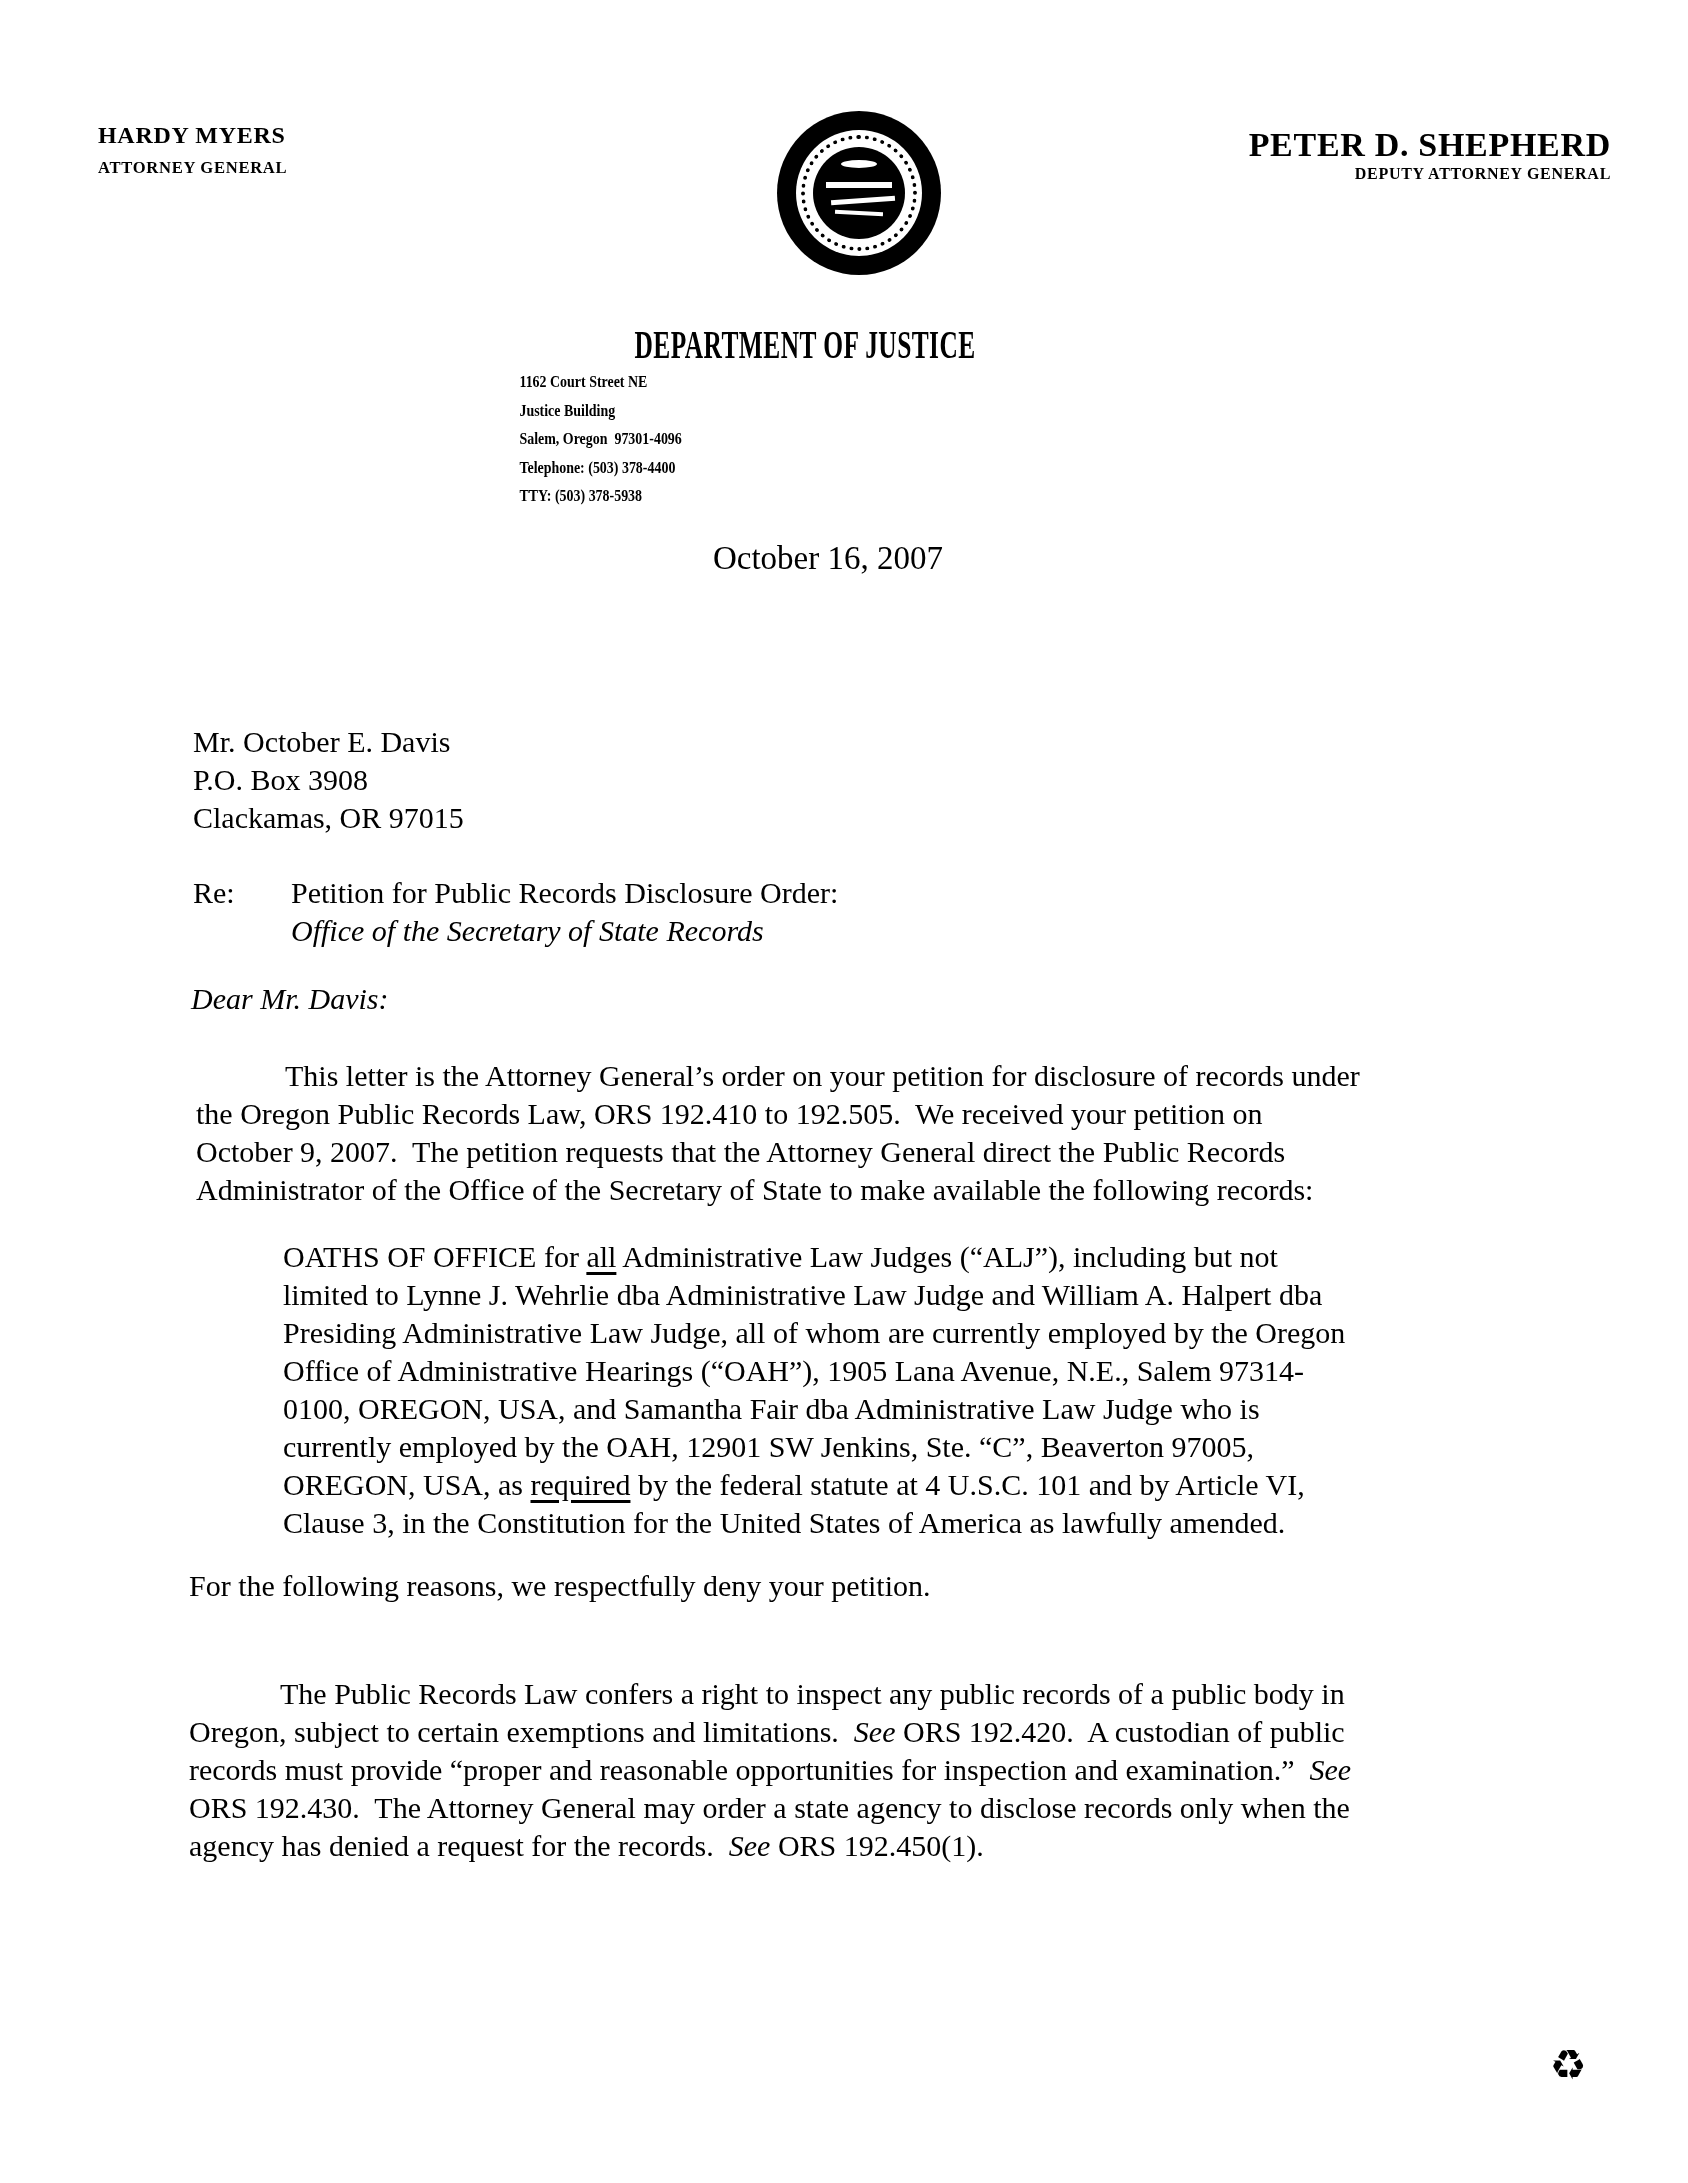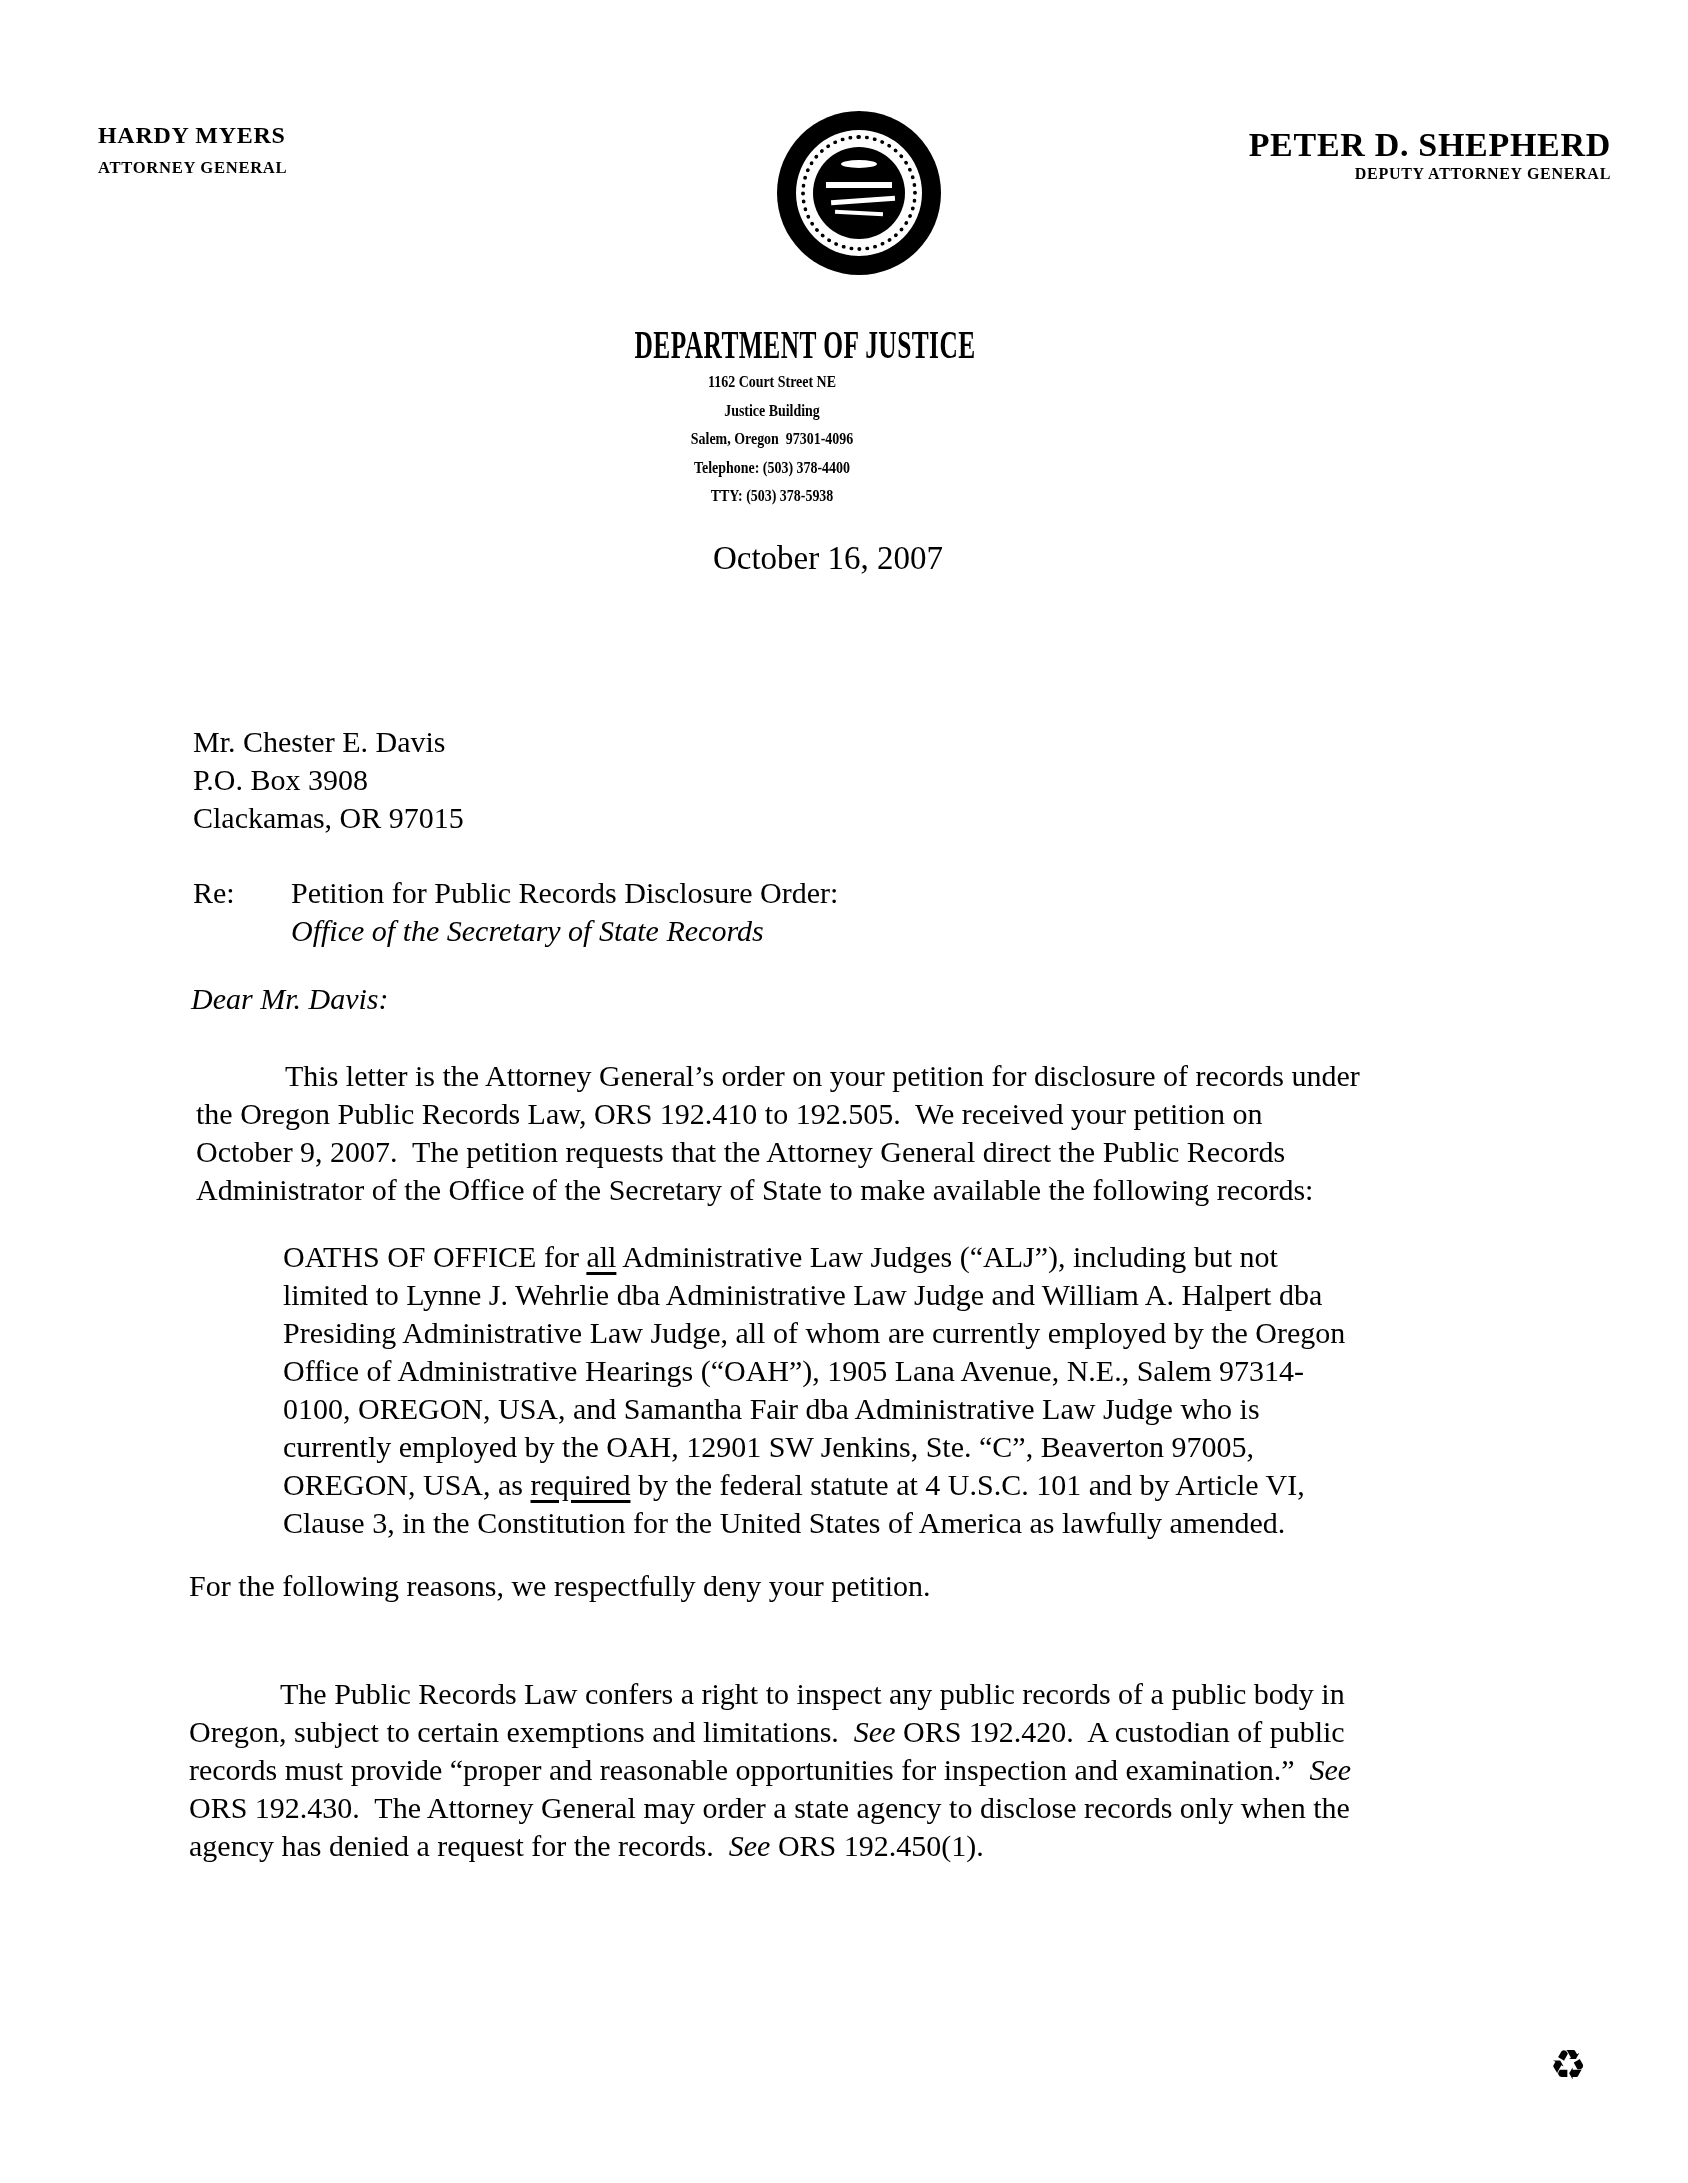--- a/index.html
+++ b/index.html
@@ -28,21 +28,21 @@
   #seal .dots{position:absolute;inset:24px;border-radius:50%;border:4.6px dotted #000;}
   #seal .core{position:absolute;inset:36px;border-radius:50%;background:#000;overflow:hidden;}
   #seal .core .w1{position:absolute;left:14%;right:14%;top:38%;height:6px;background:#fff;}
   #seal .core .w2{position:absolute;left:20%;right:10%;top:55%;height:4.6px;background:#fff;transform:rotate(-4deg);}
   #seal .core .w3{position:absolute;left:30%;right:30%;top:14%;height:8px;background:#fff;border-radius:50%;}
   #seal .core .w4{position:absolute;left:24%;right:24%;top:70%;height:4px;background:#fff;transform:rotate(3deg);}
 
   
   #dept{left:464px;top:324px;width:616px;text-align:right;font-size:41px;font-weight:600;letter-spacing:0.7px;line-height:41px;}
   #dept .scale{display:inline-block;transform:scaleX(0.62);transform-origin:center;white-space:pre;}
-  #addr{left:464px;top:368px;width:616px;text-align:center;font-size:17px;font-weight:600;line-height:28.5px;}
+  #addr{left:464px;top:368px;width:616px;text-align:left;font-size:17px;font-weight:600;line-height:28.5px;}
   #addr .ln{transform:scaleX(0.82);transform-origin:center;}
   #date{left:596px;top:538px;width:464px;text-align:center;font-size:33px;line-height:40px;}
 
   
   .body-text{font-size:30px;line-height:38px;}
   #recipient{left:193px;top:723px;line-height:38px;}
   #re{left:193px;top:874px;line-height:38px;}
   #re .row{display:flex;}
   #re .lbl{width:98px;}
   #salutation{left:191px;top:980px;font-style:italic;}
@@ -88,21 +88,21 @@
     <div class="ln"><span class="seg">1162 Court Street NE</span></div>
     <div class="ln"><span class="seg">Justice Building</span></div>
     <div class="ln"><span class="seg">Salem, Oregon  97301-4096</span></div>
     <div class="ln"><span class="seg">Telephone: (503) 378-4400</span></div>
     <div class="ln"><span class="seg">TTY: (503) 378-5938</span></div>
   </div>
 
 <div class="abs" id="date">October 16, 2007</div>
 
 <div class="abs body-text" id="recipient">
-    <div class="ln"><span class="seg">Mr. Chester E. Davis</span></div>
+    <div class="ln"><span class="seg">Mr. October E. Davis</span></div>
     <div class="ln"><span class="seg">P.O. Box 3908</span></div>
     <div class="ln"><span class="seg">Clackamas, OR 97015</span></div>
   </div>
 
 <div class="abs body-text" id="re">
   <div class="row">
     <div class="lbl">Re:</div>
     <div>
       <div class="ln">Petition for Public Records Disclosure Order:</div>
       <div class="ln i">Office of the Secretary of State Records</div>

